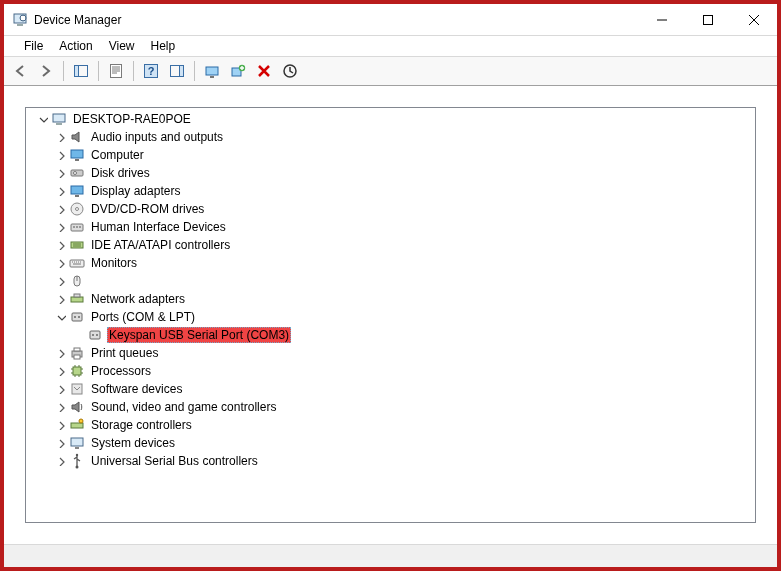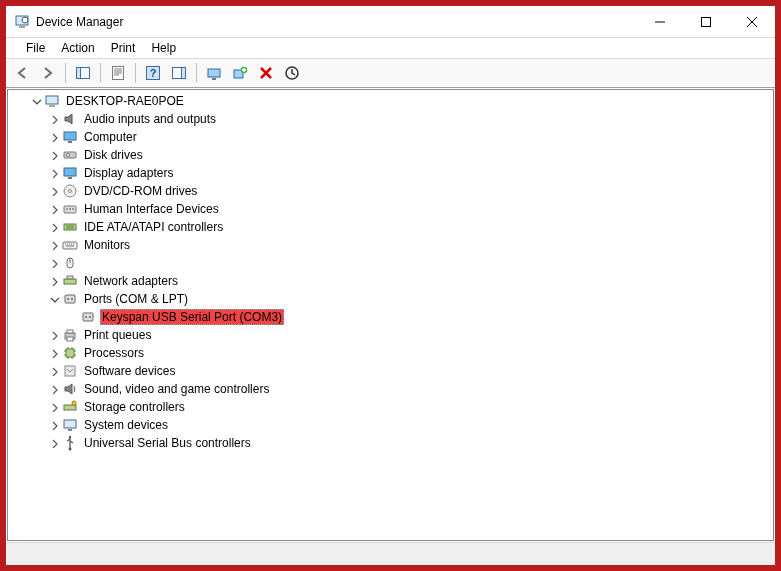--- a/index.html
+++ b/index.html
@@ -1,27 +1,27 @@
 <!DOCTYPE html>
 <html><head>
 <meta charset="utf-8">
 <style>
 html,body{margin:0;padding:0;font-family:"Segoe UI",Tahoma,sans-serif;font-size:12px;color:#000;background:#fff}
-.window{width:781px;height:571px;border:6px solid #b91c1c;box-sizing:border-box;display:flex;flex-direction:column;background:#fff;position:relative}
+.window{width:781px;height:571px;border:4px solid #b91c1c;box-sizing:border-box;display:flex;flex-direction:column;background:#fff;position:relative}
 .titlebar{height:31px;display:flex;align-items:center;padding:0 0 0 8px;border-bottom:1px solid #d9d9d9;background:#fff}
 .titlebar .appicon{width:16px;height:16px;margin-right:6px}
 .titlebar .title{flex:0 0 auto;font-size:12px}
 .titlebar .spacer{flex:1}
 .winbtn{width:46px;height:30px;display:flex;align-items:center;justify-content:center;font-family:"Segoe UI Symbol","Segoe MDL2 Assets",sans-serif;font-size:10px;cursor:default}
 .menubar{height:20px;display:flex;align-items:center;padding:0 12px;gap:0}
 .menubar .mi{padding:2px 8px;cursor:default}
 .toolbar{height:28px;border-top:1px solid #d9d9d9;border-bottom:1px solid #a0a0a0;display:flex;align-items:center;padding:0 4px;gap:2px;background:#f8f8f8}
 .tbtn{width:22px;height:22px;display:flex;align-items:center;justify-content:center;border:1px solid transparent;cursor:default}
 .tsep{width:1px;height:20px;background:#c0c0c0;margin:0 3px}
-.content{flex:1;border:1px solid #828790;margin:1px;overflow:auto;background:#fff;padding:2px 16px}
+.content{flex:1;border:1px solid #828790;margin:21px;overflow:auto;background:#fff;padding:2px 5px}
 .statusbar{height:22px;border-top:1px solid #d9d9d9;background:#f0f0f0}
 .tree-row{height:18px;display:flex;align-items:center;white-space:nowrap;cursor:default}
 .tree-row .exp{width:16px;height:16px;display:flex;align-items:center;justify-content:center;color:#595959;font-size:10px}
 .tree-row .exp.open{color:#404040}
 .tree-row .dicon{width:16px;height:16px;margin-right:4px;display:flex;align-items:center;justify-content:center;flex-shrink:0}
 .tree-row .label{padding:0 2px}
 .tree-row.selected .label{background:#ef4444;border:1px dotted #7aa7c7;padding:0 1px}
 .indent{display:inline-block}
 svg{display:block}
 </style>
@@ -54,21 +54,21 @@
     <div class="winbtn close">
         <svg width="10" height="10">
           <path d="M0 0l10 10M10 0L0 10" stroke="#000" stroke-width="1"></path>
         </svg>
       </div>
   </div>
 
   <div class="menubar">
     <div class="mi">File</div>
     <div class="mi">Action</div>
-    <div class="mi">Print</div>
+    <div class="mi">View</div>
     <div class="mi">Help</div>
   </div>
 
   <div class="toolbar">
     <div class="tbtn" title="Back">
         <svg width="16" height="16">
           <path d="M11 3L5 8l6 5" fill="none" stroke="#6a6a6a" stroke-width="2"></path>
         </svg>
       </div>
     <div class="tbtn" title="Forward">

